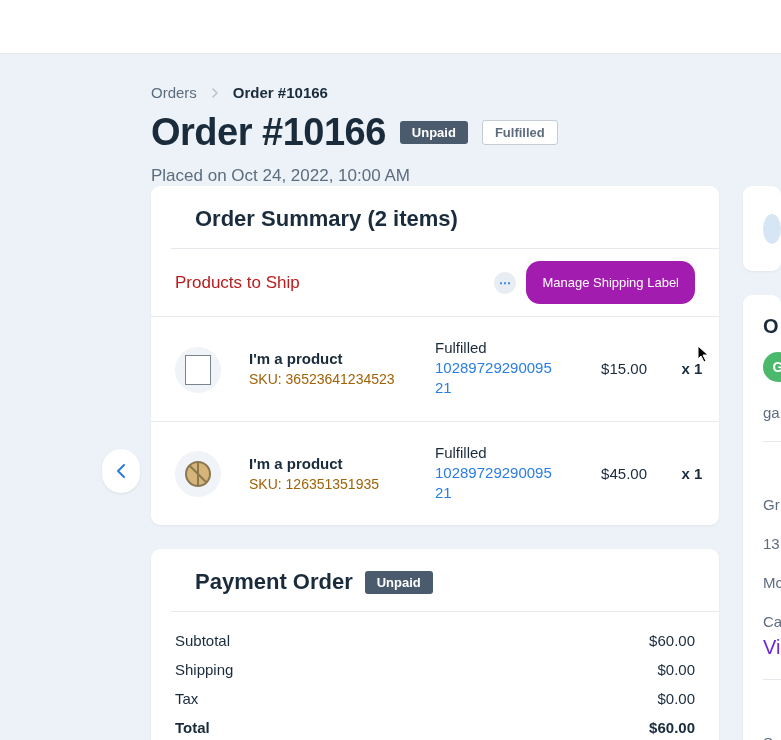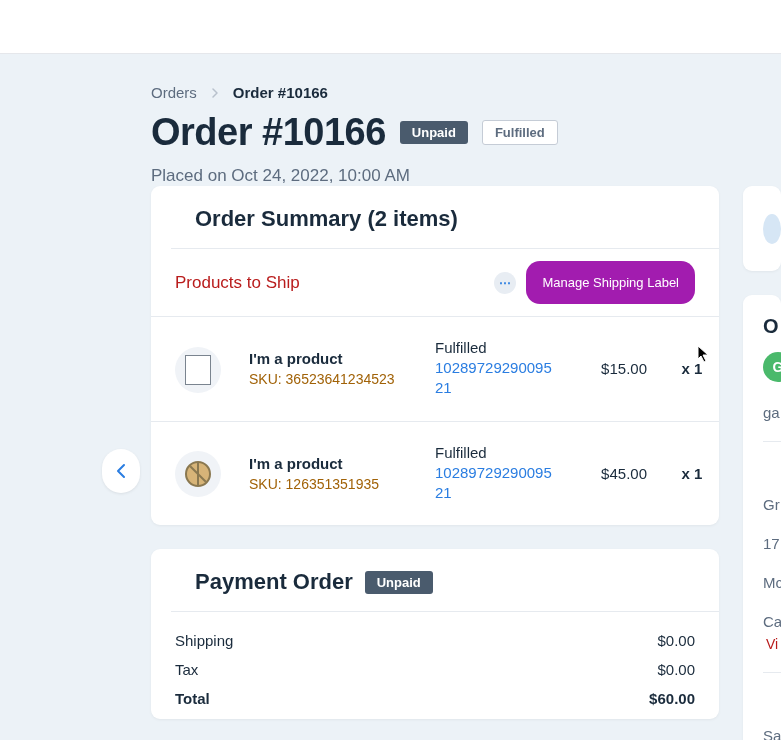--- a/index.html
+++ b/index.html
@@ -356,23 +356,22 @@
     }
     .side-section-title {
       font-size: 12px;
       font-weight: 700;
       letter-spacing: 0.5px;
       color: #1a2b3c;
       margin-bottom: 8px;
       margin-left: 31px;
     }
     .side-link {
-      color: #b91c1c;
-      font-size: 14px;
-      text-align: center;
+      color: #6d28d9;
+      font-size: 20px;
     }
     .cursor {
       position: absolute;
       left: 697px;
       top: 291px;
       pointer-events: none;
     }
   </style>
 </head>
 <body>
@@ -457,20 +456,24 @@
         </div>
       </div>
 
       <div class="card payment-card">
         <div class="card-header">
           <div class="card-title">Payment Order</div>
           <span class="badge-unpaid-sm">Unpaid</span>
         </div>
         <div class="payment-body">
           <div class="payment-line">
+            <span>Subtotal</span>
+            <span>$60.00</span>
+          </div>
+          <div class="payment-line">
             <span>Shipping</span>
             <span>$0.00</span>
           </div>
           <div class="payment-line">
             <span>Tax</span>
             <span>$0.00</span>
           </div>
           <div class="payment-line total">
             <span>Total</span>
             <span>$60.00</span>
@@ -487,21 +490,21 @@
         </div>
       </div>
 
       <div class="side-card">
         <div class="side-label">O</div>
         <div class="cust-avatar">G</div>
         <div class="side-text">ga</div>
         <div class="side-divider"></div>
         <div class="side-section-title">SH</div>
         <div class="side-text">Gr</div>
-        <div class="side-text">17</div>
+        <div class="side-text">13</div>
         <div class="side-text">Mc</div>
         <div class="side-text">Ca</div>
         <div class="side-link">Vi</div>
         <div class="side-divider"></div>
         <div class="side-section-title">BI</div>
         <div class="side-text">Sa</div>
       </div>
     </div>
 
   </div>

